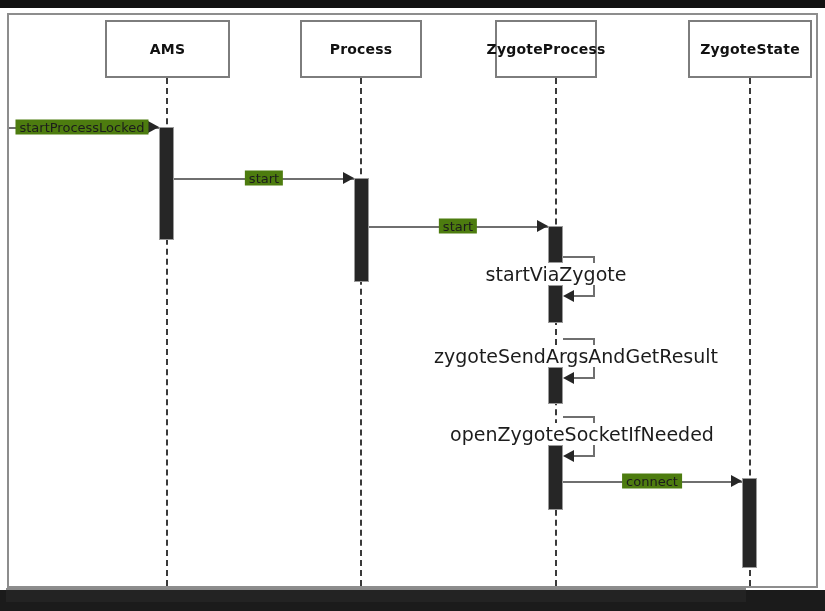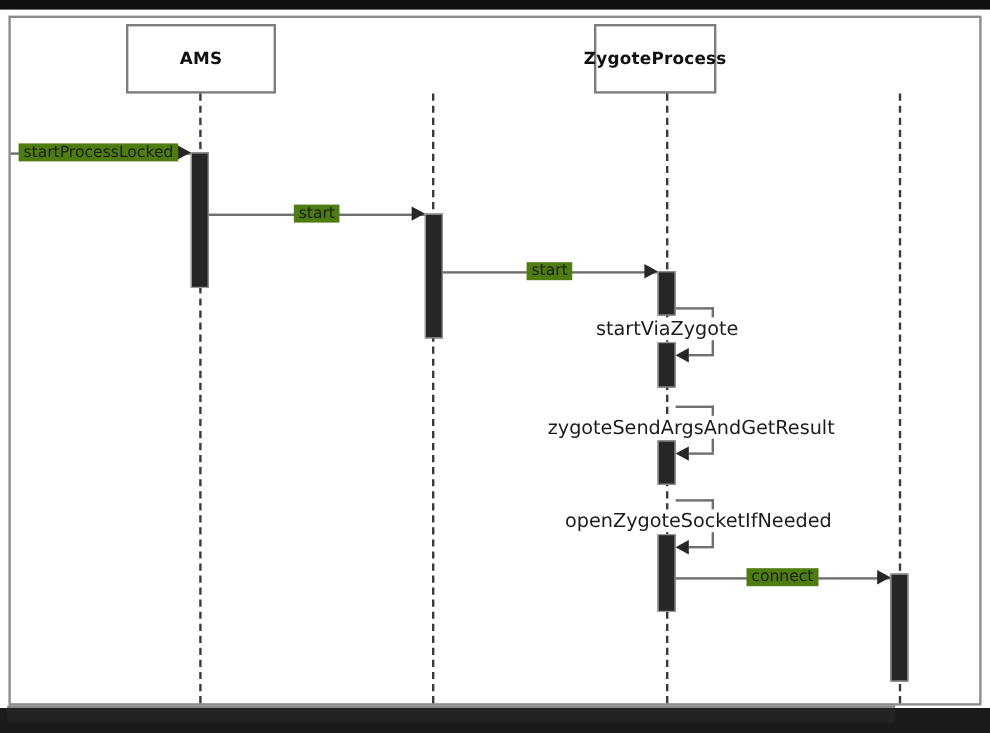--- a/index.html
+++ b/index.html
@@ -38,37 +38,43 @@
       border-top:6px solid transparent;border-bottom:6px solid transparent;
       border-left:11px solid #5f5f5f;transform:translateY(-50%);}
   .arrowhead.solid{border-left-color:#262626;}
   .arrowhead.left{border-left:none;border-right:11px solid #262626;}
 
   
   .loop-top{position:absolute;height:0;border-top:2px solid #6f6f6f;}
   .loop-side{position:absolute;width:0;border-left:2px solid #6f6f6f;}
   .loop-bot{position:absolute;height:0;border-top:2px solid #6f6f6f;}
 
-  .selflabel{position:absolute;font-size:16px;color:#1c1c1c;white-space:nowrap;
+  .selflabel{position:absolute;font-size:19px;color:#1c1c1c;white-space:nowrap;
       transform:translate(-50%,-50%);background:#fff;padding:0 3px;}
 </style>
 </head>
 <body>
 
 <div id="stage">
 
   <div class="band-top"></div>
 
   <div class="frame"></div>
 
   <div class="actor" style="left:105px;width:125px;">
     <span>AMS</span>
   </div>
+  <div class="actor" style="left:300px;width:122px;">
+    <span>Process</span>
+  </div>
   <div class="actor" style="left:495px;width:102px;">
     <span>ZygoteProcess</span>
+  </div>
+  <div class="actor" style="left:688px;width:124px;">
+    <span>ZygoteState</span>
   </div>
 
   <div class="lifeline" style="left:166px;top:78px;height:508px;"></div>
   <div class="lifeline" style="left:360px;top:78px;height:508px;"></div>
   <div class="lifeline" style="left:555px;top:78px;height:508px;"></div>
   <div class="lifeline" style="left:749px;top:78px;height:508px;"></div>
 
   <div class="act" style="left:159px;top:127px;height:113px;"></div>
   <div class="act" style="left:354px;top:178px;height:104px;"></div>
   <div class="act" style="left:548px;top:226px;height:37px;"></div>

